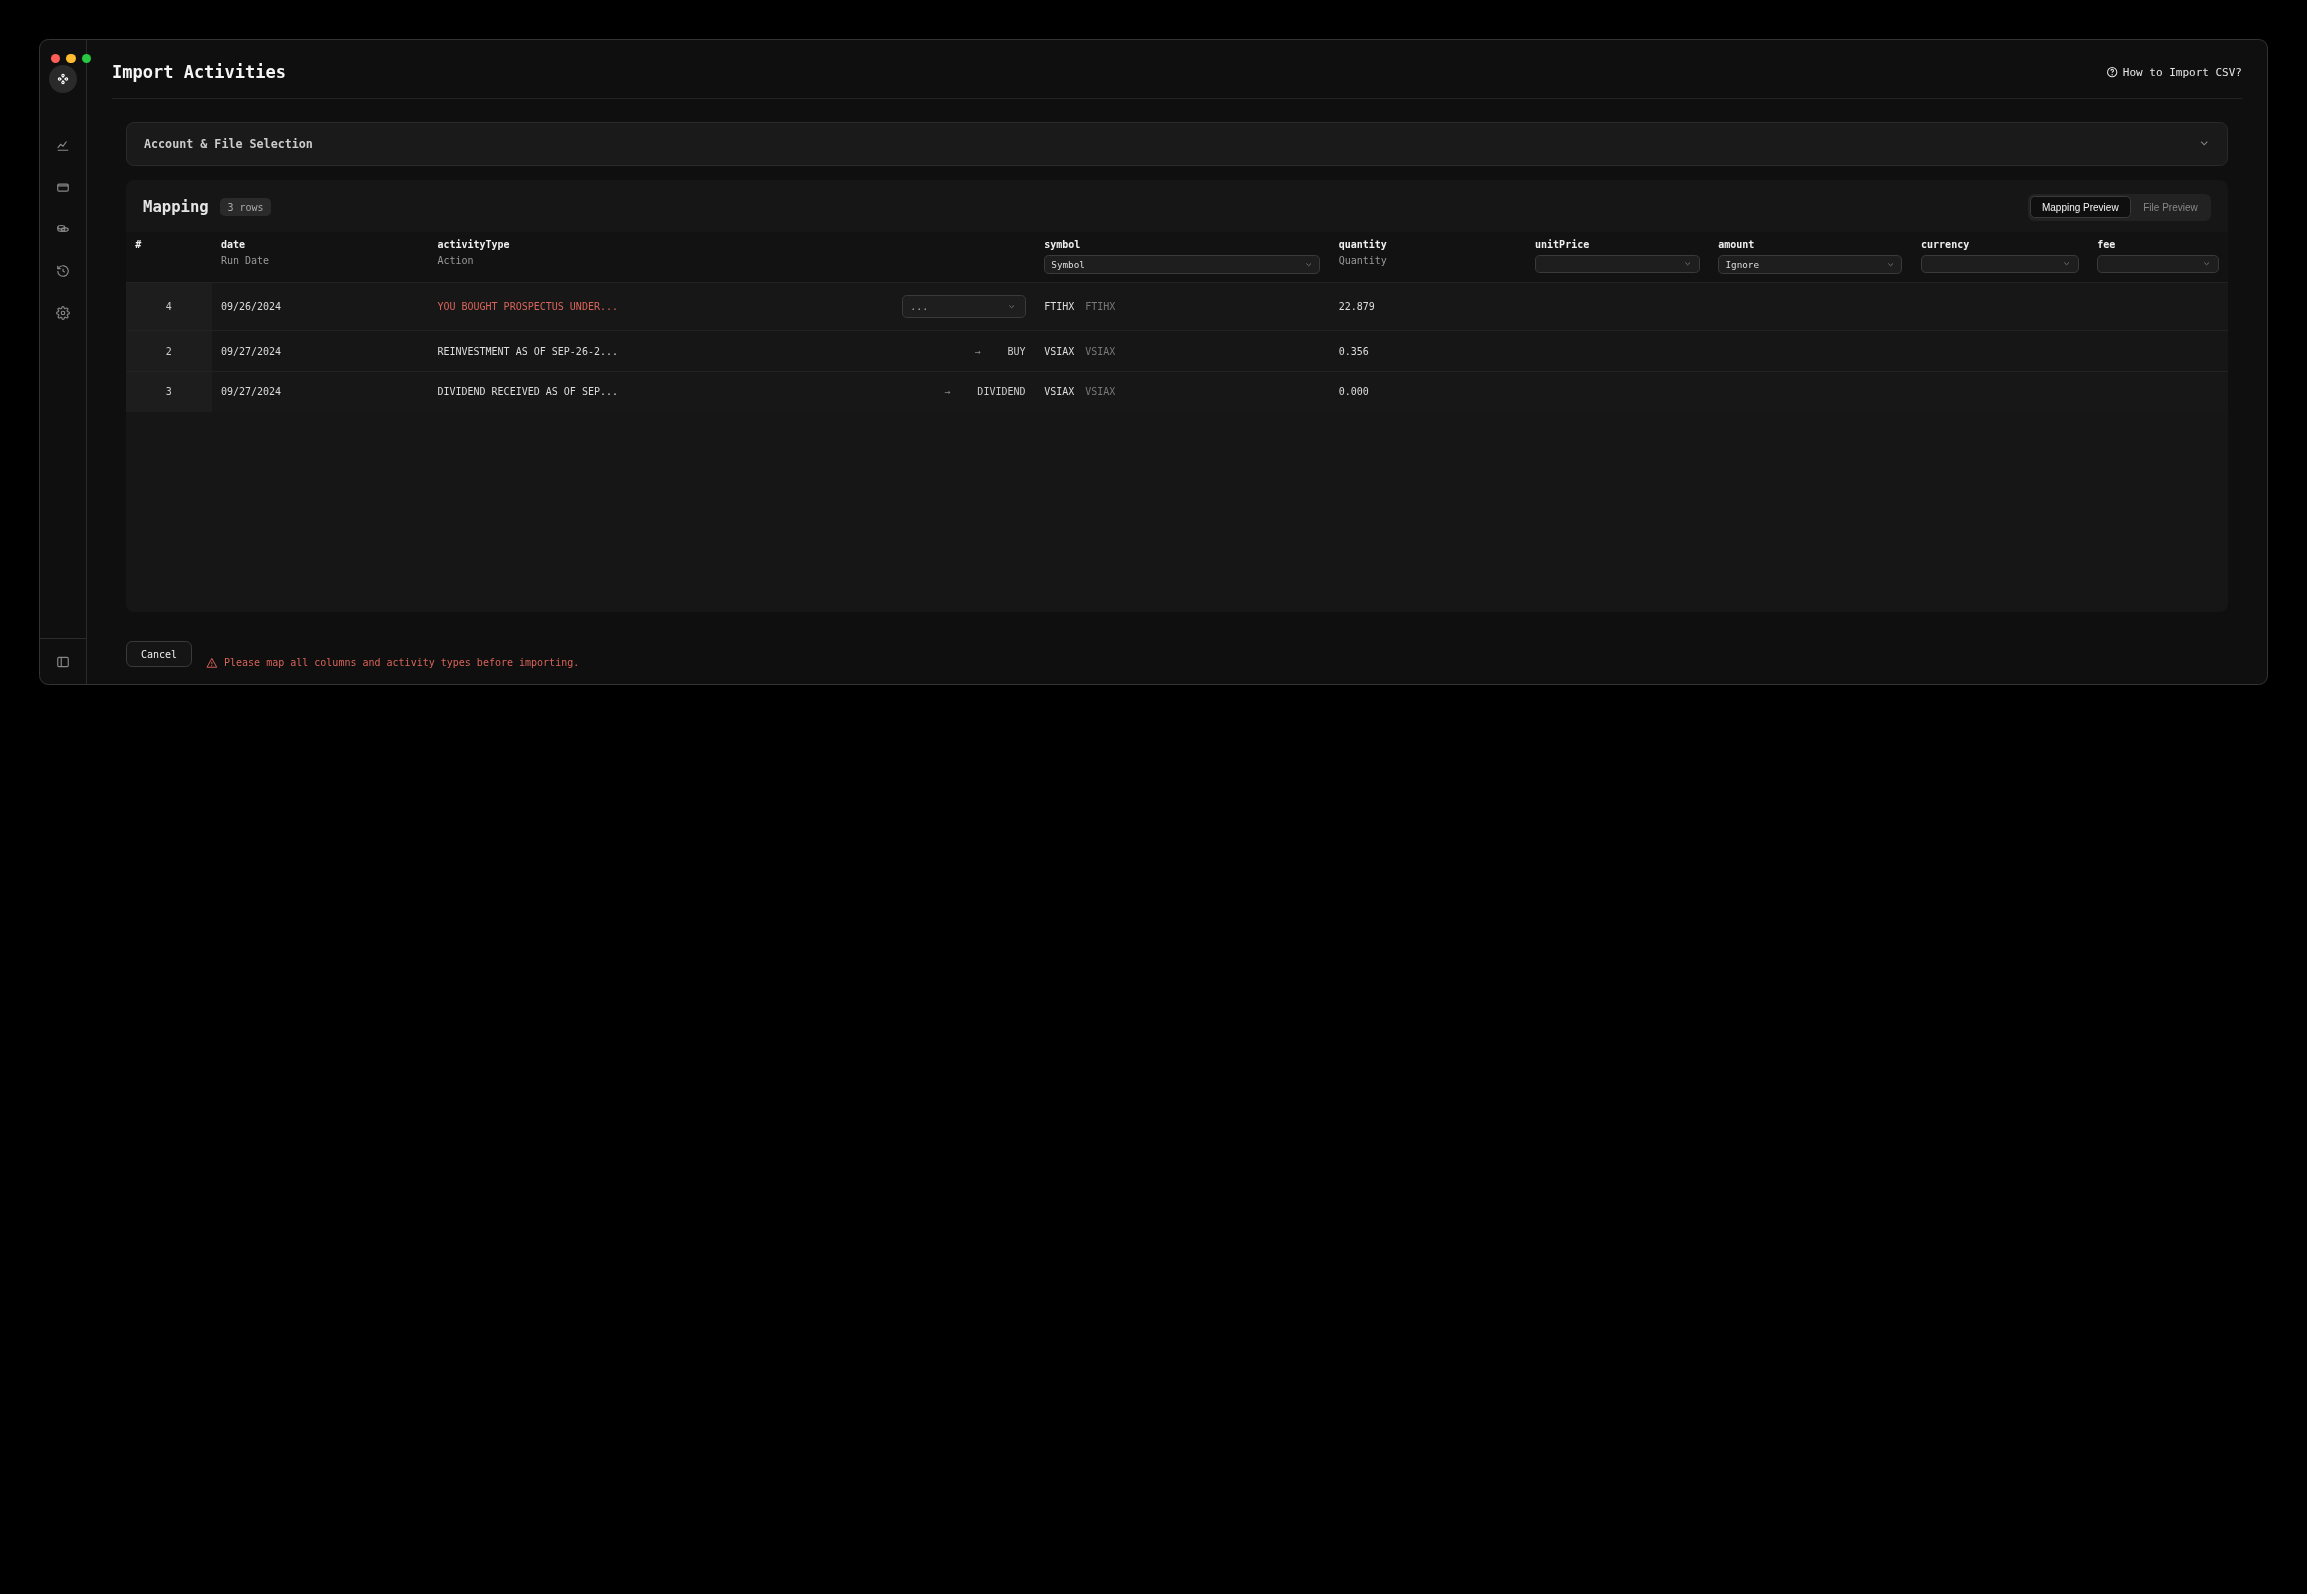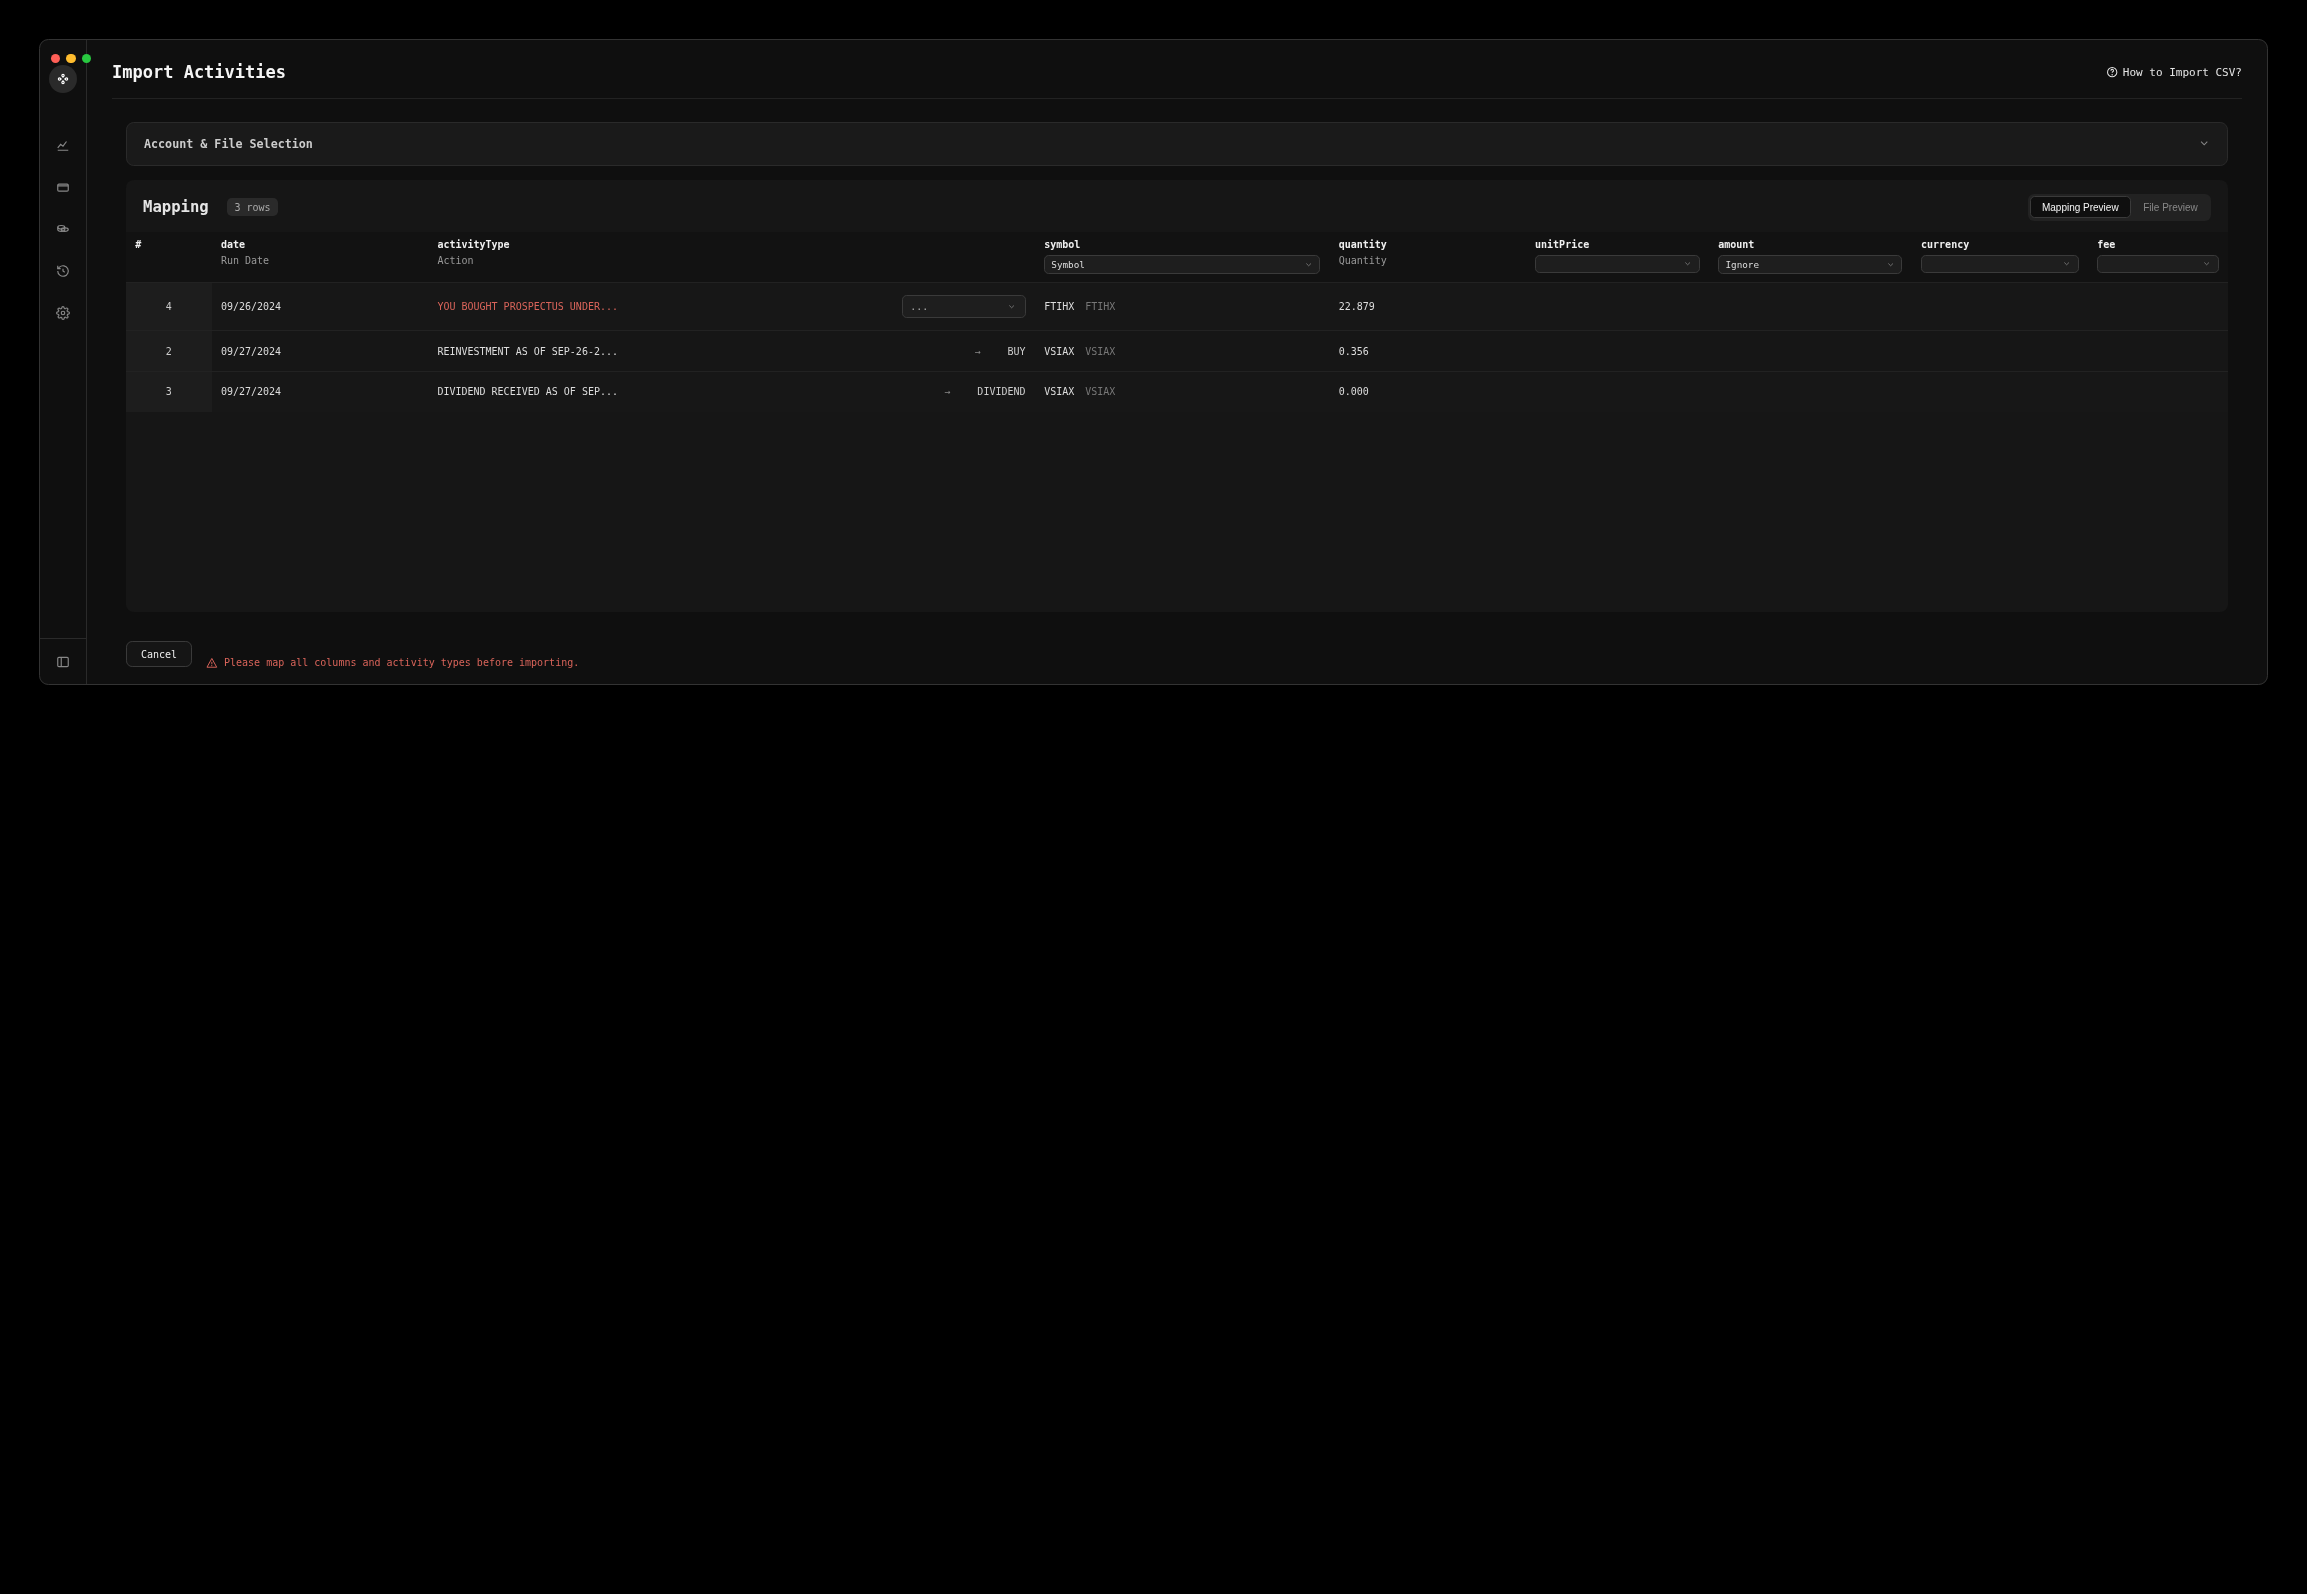--- a/index.html
+++ b/index.html
@@ -122,21 +122,21 @@
     display:flex;
     flex-direction:column;
     min-height:0;
   }
   .mapping-head {
     display:flex;
     justify-content:space-between;
     align-items:center;
     padding: 14px 17px 11px 17px;
   }
-  .mapping-title-wrap { display:flex; align-items:center; gap:18px; }
+  .mapping-title-wrap { display:flex; align-items:center; gap:11px; }
   .mapping-title { font-size:15.6px; font-weight:700; }
   .rows-badge {
     background:#2a2a2a;
     color:#aaa;
     font-size:10px;
     padding:3.1px 7.8px;
     border-radius:4.7px;
   }
   .seg {
     background:#222;

